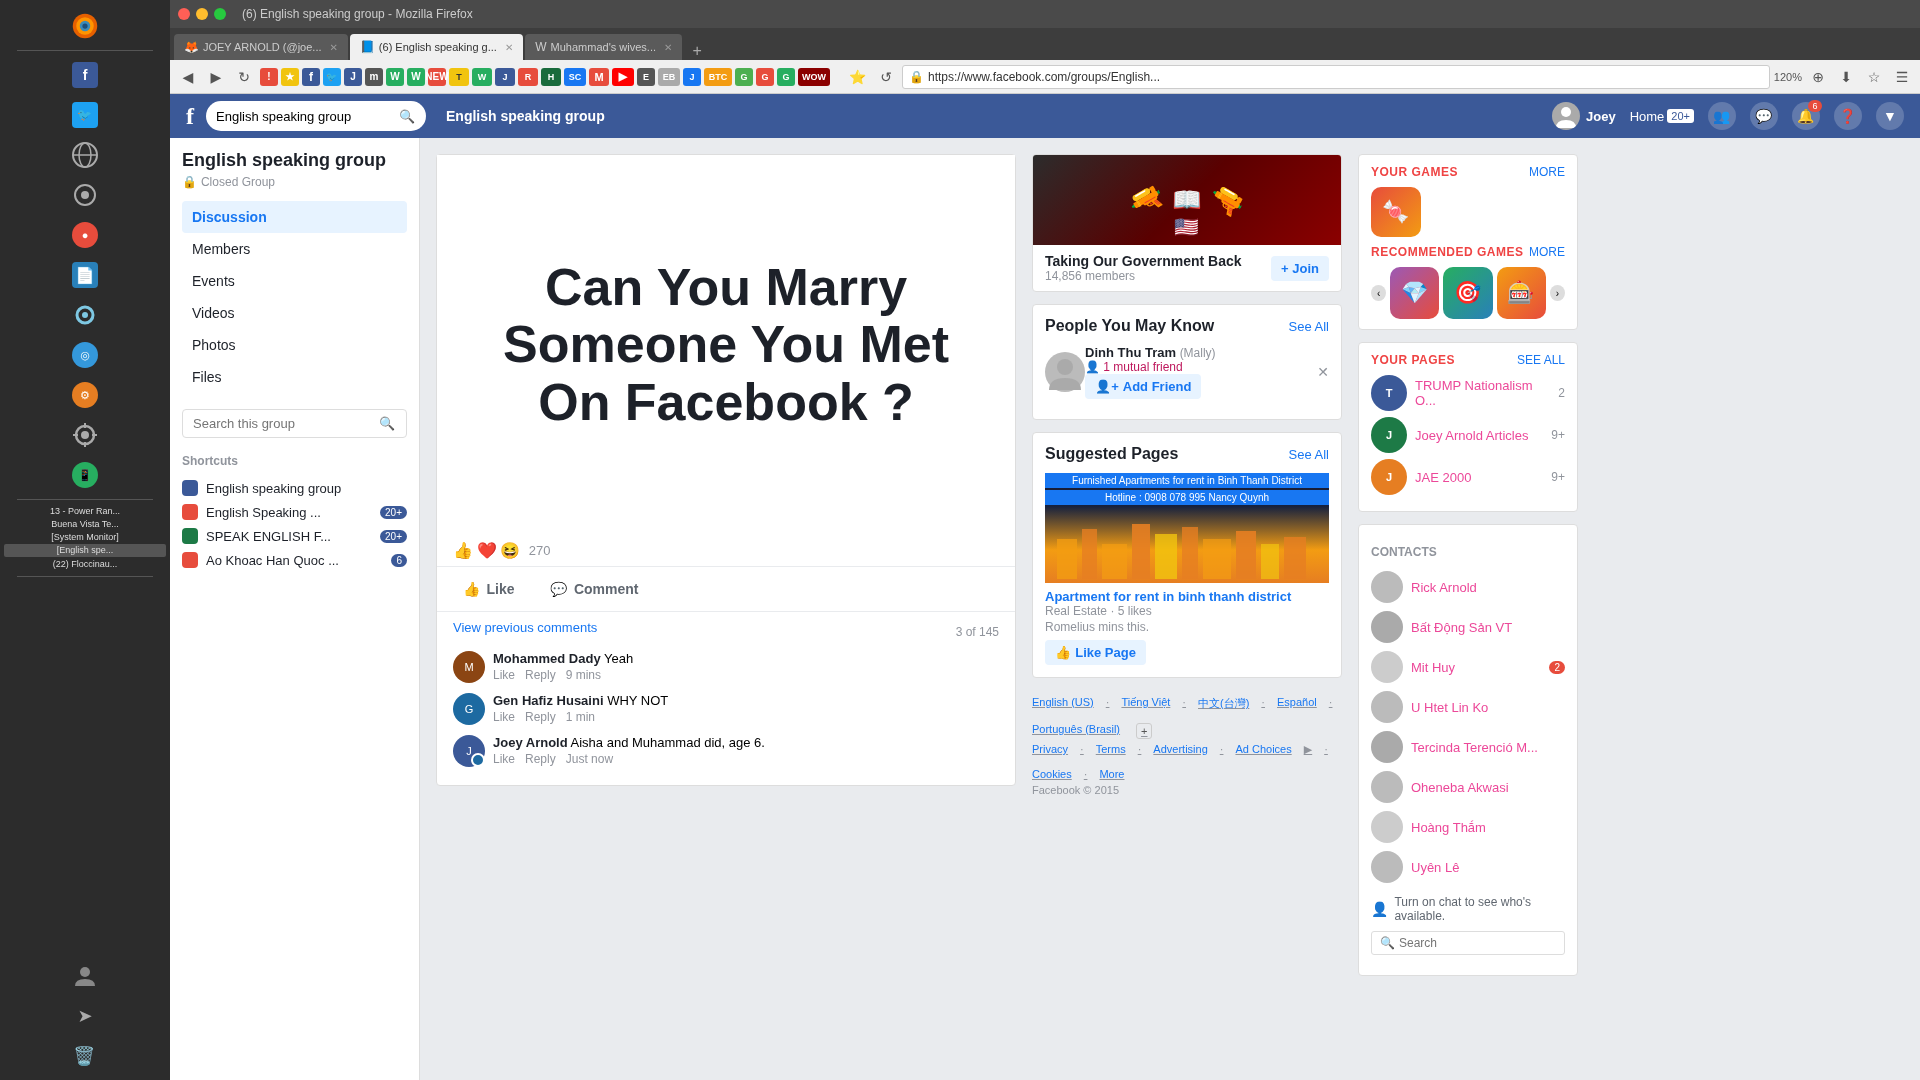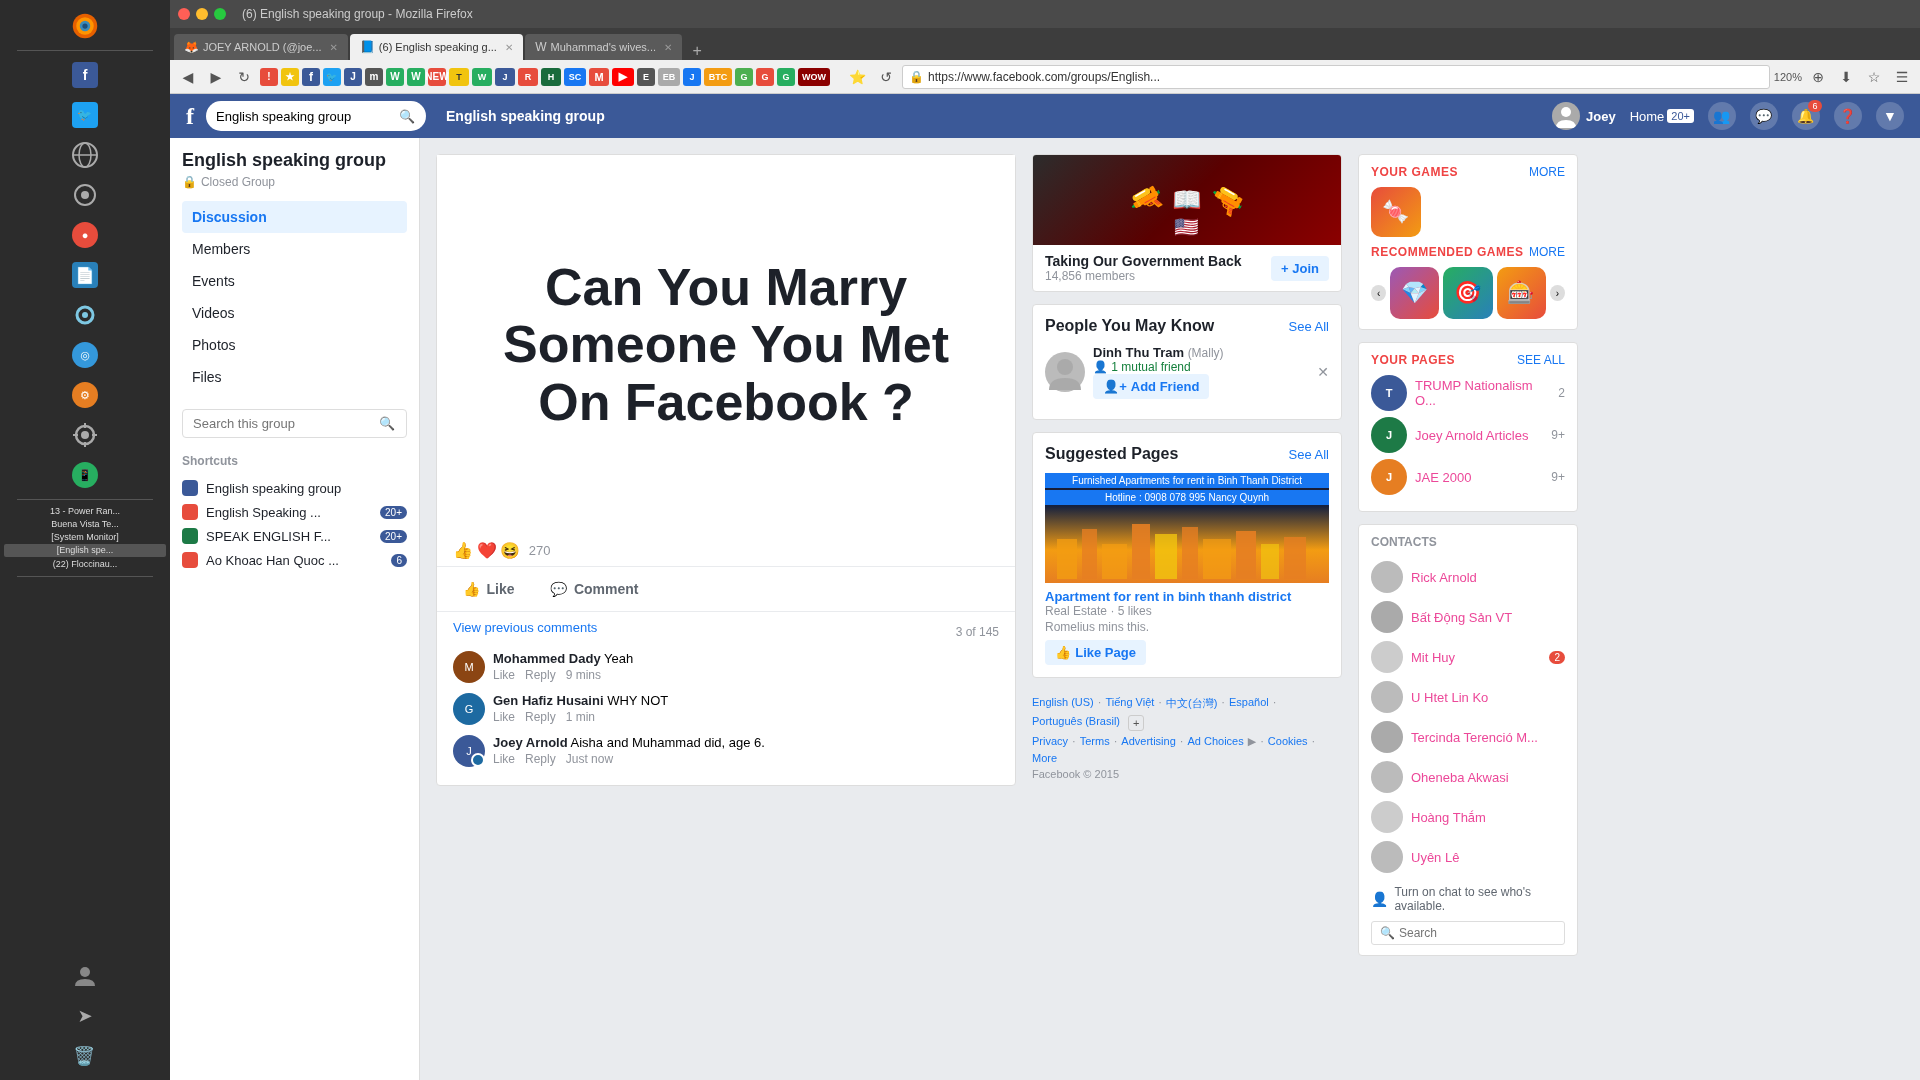--- a/index.html
+++ b/index.html
@@ -80,52 +80,52 @@
     .comment-text { font-size: 13px; color: #1d2129; }
     .comment-meta { display: flex; gap: 10px; margin-top: 2px; color: #90949c; font-size: 12px; }
     .comment-meta span { cursor: pointer; }
     .comment-input-row { display: flex; gap: 8px; align-items: center; padding: 8px 0; }
     .comment-input { flex: 1; background: #f0f2f5; border: none; border-radius: 20px; padding: 8px 14px; font-size: 13px; outline: none; }
     .comment-input-icons { display: flex; gap: 6px; color: #90949c; font-size: 14px; }
     .widget { background: white; border: 1px solid #ddd; border-radius: 4px; margin-bottom: 12px; padding: 12px; }
     .widget-header { display: flex; align-items: center; justify-content: space-between; margin-bottom: 10px; }
     .widget-title { font-size: 16px; font-weight: bold; color: #1d2129; }
     .see-all { color: #1877f2; font-size: 13px; cursor: pointer; }
-    .person-row { display: flex; align-items: center; gap: 8px; margin-bottom: 8px; }
+    .person-row { display: flex; align-items: center; gap: 0; margin-bottom: 8px; }
     .person-avatar { width: 40px; height: 40px; border-radius: 50%; background: #bbb; flex-shrink: 0; }
     .person-info { flex: 1; }
     .person-name { font-weight: bold; font-size: 13px; color: #1d2129; }
-    .person-mutual { font-size: 12px; color: #15803d; }
+    .person-mutual { font-size: 12px; color: #be185d; }
     .add-friend-btn { display: flex; align-items: center; gap: 4px; background: #e7f3ff; color: #1877f2; border: none; border-radius: 4px; padding: 5px 10px; font-size: 13px; cursor: pointer; font-weight: bold; }
     .join-btn { display: flex; align-items: center; gap: 4px; background: #e7f3ff; color: #1877f2; border: none; border-radius: 4px; padding: 5px 10px; font-size: 13px; cursor: pointer; font-weight: bold; float: right; }
     .group-info-row { padding: 8px 12px; display: flex; align-items: center; justify-content: space-between; }
     .group-info-name { font-weight: bold; font-size: 14px; color: #1d2129; }
     .group-info-members { font-size: 12px; color: #90949c; }
 
     
     .your-pages { background: white; border: 1px solid #ddd; border-radius: 4px; margin-bottom: 12px; padding: 10px 12px; }
     .your-pages-header { display: flex; justify-content: space-between; align-items: center; margin-bottom: 8px; }
     .your-pages-title { font-size: 12px; font-weight: bold; color: #ef4444; text-transform: uppercase; letter-spacing: 0.5px; }
     .page-item { display: flex; align-items: center; gap: 8px; margin-bottom: 6px; cursor: pointer; }
     .page-avatar { width: 36px; height: 36px; border-radius: 50%; background: #3b5998; display: flex; align-items: center; justify-content: center; color: white; font-size: 11px; font-weight: bold; flex-shrink: 0; }
     .page-avatar.orange { background: #e67e22; }
     .page-name { font-size: 13px; color: #ec4899; flex: 1; }
     .page-count { font-size: 12px; color: #90949c; }
 
     
-    .contacts-section { background: white; border: 1px solid #ddd; border-radius: 4px; padding: 10px 12px; margin-bottom: 12px; }
+    .contacts-section { background: white; border: 1px solid #ddd; border-radius: 4px; padding: 20px 12px; margin-bottom: 12px; }
     .contacts-header { font-size: 12px; font-weight: bold; color: #90949c; text-transform: uppercase; margin-bottom: 8px; }
     .contact-row { display: flex; align-items: center; gap: 8px; padding: 4px 0; cursor: pointer; }
     .contact-avatar { width: 32px; height: 32px; border-radius: 50%; background: #bbb; flex-shrink: 0; position: relative; }
     .contact-name { font-size: 13px; color: #ec4899; }
     .contact-badge { margin-left: auto; background: #e74c3c; color: white; font-size: 10px; border-radius: 8px; padding: 1px 5px; }
 
     
     .footer-widget { font-size: 11px; color: #90949c; padding: 6px 0; }
-    .footer-links { display: flex; flex-wrap: wrap; gap: 4px; margin-bottom: 4px; }
+    .footer-links { display: flex; flex-wrap: wrap; gap: 12px; margin-bottom: 4px; text-decoration: underline; }
     .footer-link { color: #1877f2; cursor: pointer; }
     .footer-copy { color: #90949c; }
 
     
     .city-img { width: 100%; height: 110px; background: linear-gradient(to bottom, #1a1a2e 0%, #16213e 30%, #f39c12 70%, #e67e22 100%); position: relative; display: flex; flex-direction: column; }
     .city-banner-top { background: #1877f2; color: white; font-size: 10px; padding: 2px 4px; text-align: center; }
     .city-hotline { background: #1877f2; color: white; font-size: 10px; padding: 2px 4px; text-align: center; margin-top: 2px; }
 
     
     .games-row { display: flex; gap: 8px; margin-bottom: 8px; }

